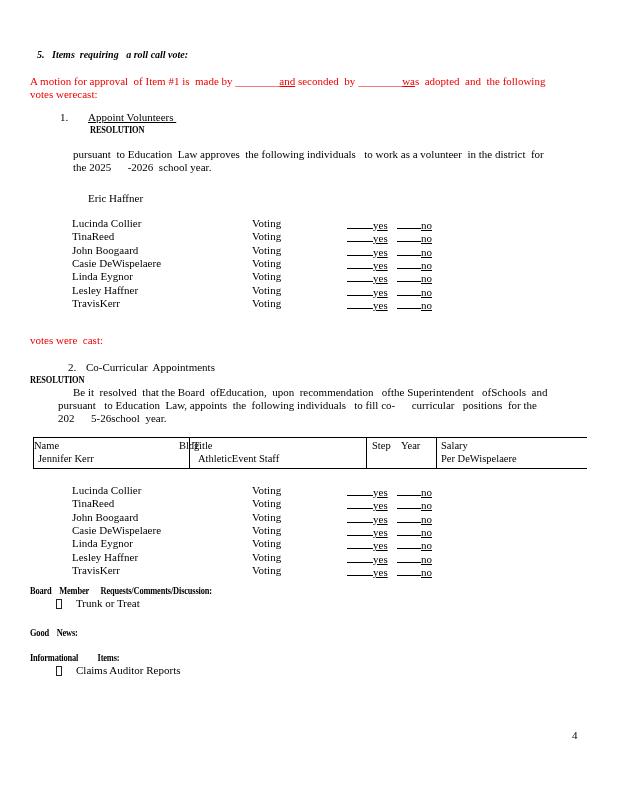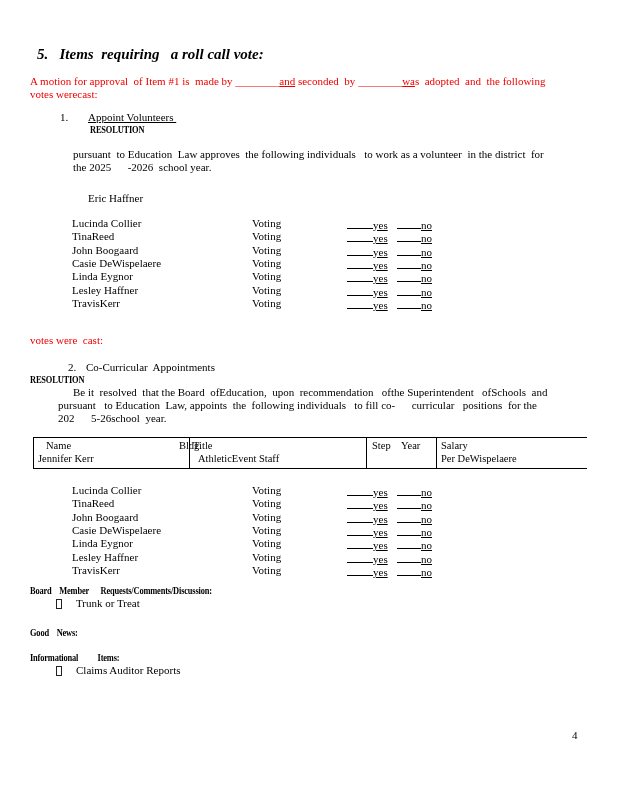--- a/index.html
+++ b/index.html
@@ -26,21 +26,21 @@
   .vline{position:absolute;top:0;width:1px;height:100%;background:#000;}
   .tablebox span{position:absolute;white-space:pre;line-height:11px;}
   .cbox{position:absolute;width:4px;height:8px;border:1px solid #222;}
   .pagenum{position:absolute;left:572px;top:730px;}
 </style>
 </head>
 <body>
 
 <div class="page">
 
-  <div class="abs b i" style="left:37px;top:49px;font-size:15px;">5.   Items  requiring   a roll call vote:</div>
+  <div class="abs b i" style="left:37px;top:49px;font-size:10px;">5.   Items  requiring   a roll call vote:</div>
 
   <div class="abs red" style="left:30px;top:76px;"><span>A motion for approval  of Item #1 is  made by </span><span>________</span><span class="u">and</span><span> seconded  by </span><span>________</span><span class="u">wa</span><span>s  adopted  and  the following</span></div>
   <div class="abs red" style="left:30px;top:89px;">votes werecast:</div>
 
   <div class="abs" style="left:60px;top:112px;">1.</div>
   <div class="abs u" style="left:88px;top:112px;">Appoint Volunteers </div>
   <div class="abs cond" style="left:90px;top:124px;">RESOLUTION</div>
   <div class="abs" style="left:73px;top:149px;">pursuant  to Education  Law approves  the following individuals   to work as a volunteer  in the district  for</div>
   <div class="abs" style="left:73px;top:162px;">the 2025      -2026  school year.</div>
   <div class="abs" style="left:88px;top:193px;">Eric Haffner</div>
@@ -96,21 +96,21 @@
   <div class="abs" style="left:86px;top:362px;">Co-Curricular  Appointments</div>
   <div class="abs cond" style="left:30px;top:374px;">RESOLUTION</div>
   <div class="abs" style="left:58px;top:400px;">pursuant   to Education  Law, appoints  the  following individuals   to fill co-      curricular   positions  for the</div>
   <div class="abs" style="left:73px;top:387px;">Be it  resolved  that the Board  ofEducation,  upon  recommendation   ofthe Superintendent   ofSchools  and</div>
   <div class="abs" style="left:58px;top:413px;">202      5-26school  year.</div>
 
   <div class="tablebox">
     <div class="vline" style="left:155px;"></div>
     <div class="vline" style="left:332px;"></div>
     <div class="vline" style="left:402px;"></div>
-    <span style="left:12px;top:2px;">Name</span>
+    <span style="left:0;top:2px;">Name</span>
     <span style="left:125px;top:2px;width:27px;text-align:right;margin-left:16px;">Bldg.</span>
     <span style="left:159px;top:2px;">Title</span>
     <span style="left:338px;top:2px;">Step</span>
     <span style="left:367px;top:2px;">Year</span>
     <span style="left:407px;top:2px;">Salary</span>
     <span style="left:4px;top:15px;">Jennifer Kerr</span>
     <span style="left:164px;top:15px;">AthleticEvent Staff</span>
     <span style="left:340px;top:15px;"></span>
     <span style="left:407px;top:15px;">Per DeWispelaere</span>
   </div>

